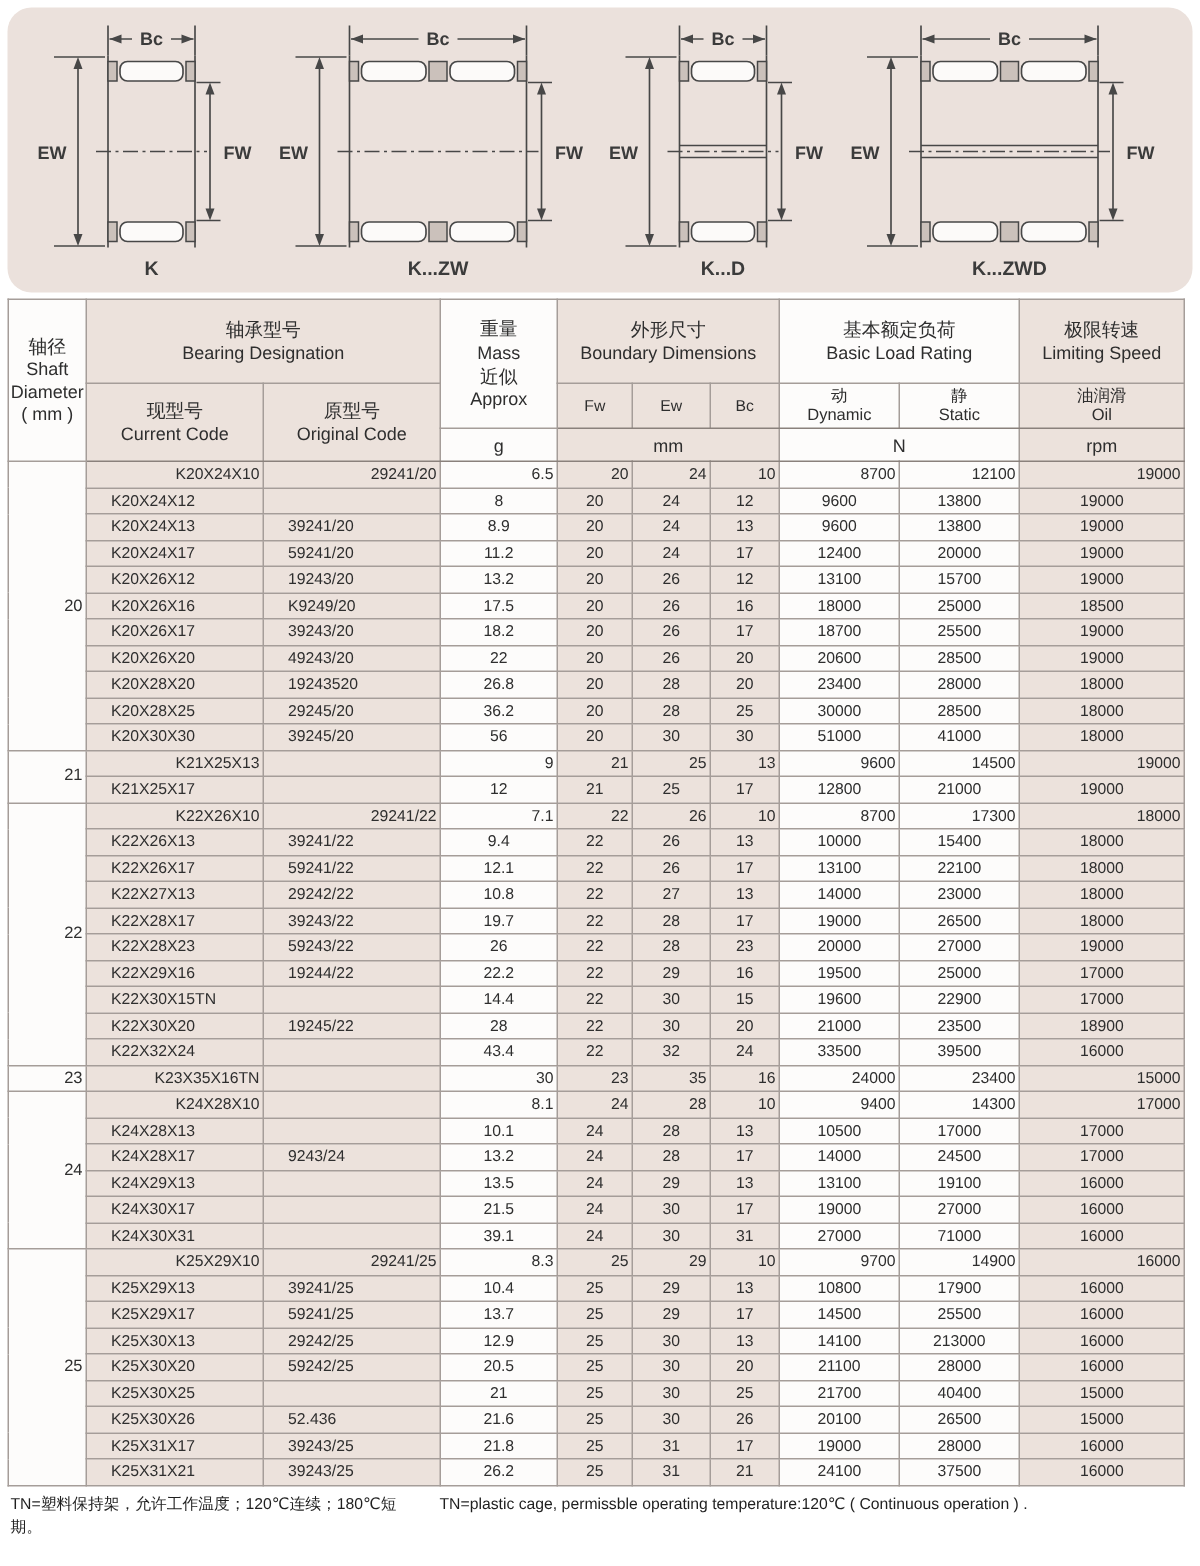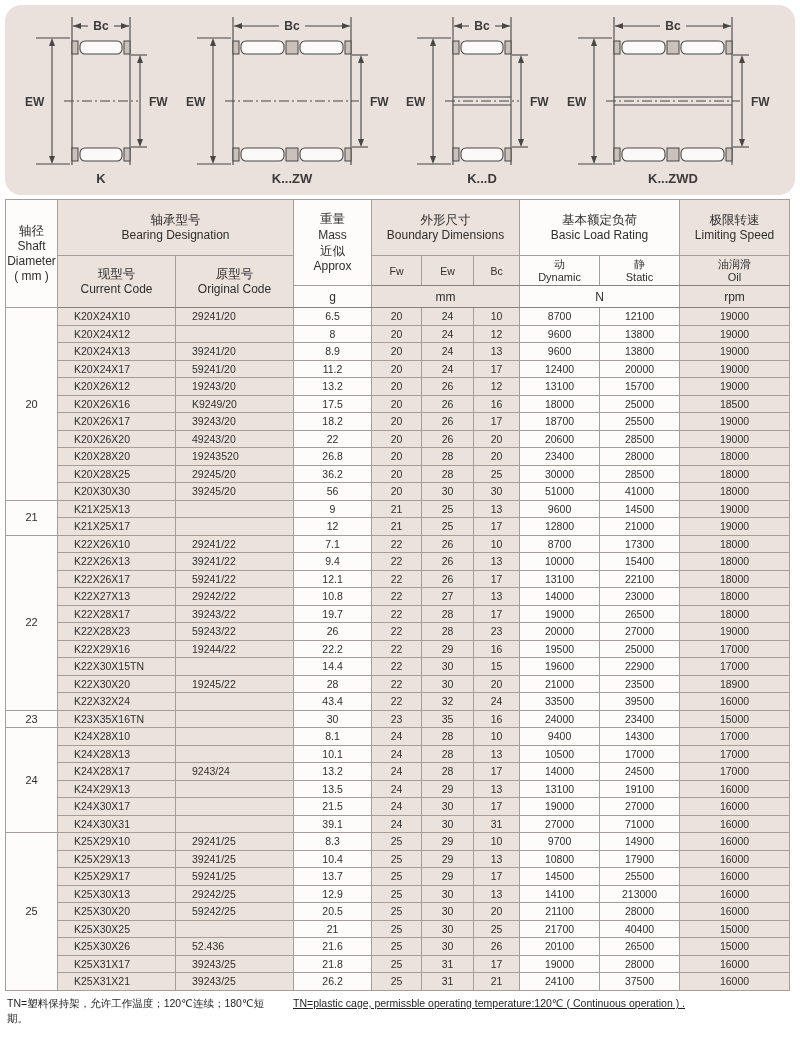--- a/index.html
+++ b/index.html
@@ -31,26 +31,26 @@
   thead .zh { font-size: 12.5px; line-height: 1.3; }
   thead .en { font-size: 12px; line-height: 1.25; }
   thead .sm { font-size: 11px; line-height: 1.15; }
   thead tr.h1 th { height: 56px; }
   thead tr.h2 th { height: 30px; }
   thead tr.h3 th { height: 22px; font-size: 12px; }
   thead tr.h3 th, thead tr.h2 th { border-bottom: 1.4px solid #8a817c; }
   tbody td { height: 17.5px; padding: 0 2px; text-align: center; line-height: 1; vertical-align: middle; }
   td.c-code { text-align: left; padding-left: 16px; }
   td.c-shaft { font-size: 11px; }
-  tr.gs td { border-top: 1.5px solid #7e7672; }
+  tr.gs td { border-top: 1.5px solid #7e7672; text-align: right; }
 
   
   .footer { display: flex; gap: 14px; padding: 5px 2px 0 2px; font-size: 10.5px; line-height: 1.45; color: #1f1f1f; }
   .fn-zh { width: 272px; flex: none; }
-  .fn-en { flex: 1; text-decoration: underline; }
+  .fn-en { flex: 1; }
 </style>
 </head>
 <body>
 
 <div class="page">
 
   <div class="diagram-panel">
       <svg width="150" height="178" viewBox="0 0 150 178">
         <line x1="48" y1="6" x2="48" y2="26" stroke="#474747" stroke-width="1.1"></line>
         <line x1="106" y1="6" x2="106" y2="26" stroke="#474747" stroke-width="1.1"></line>

